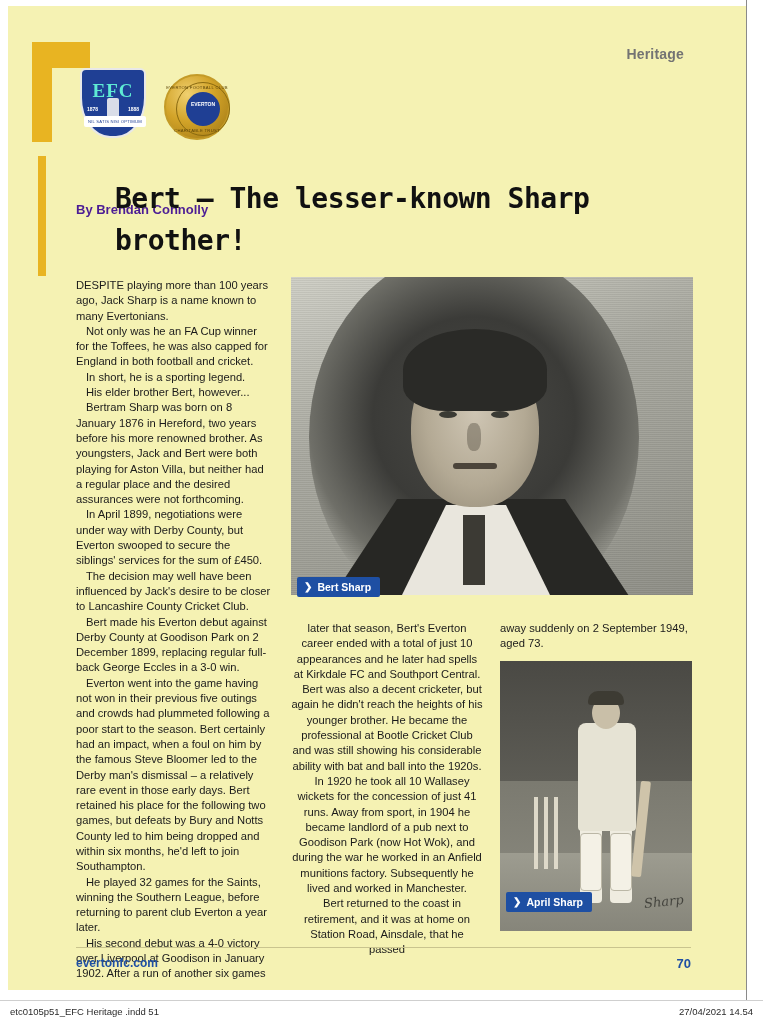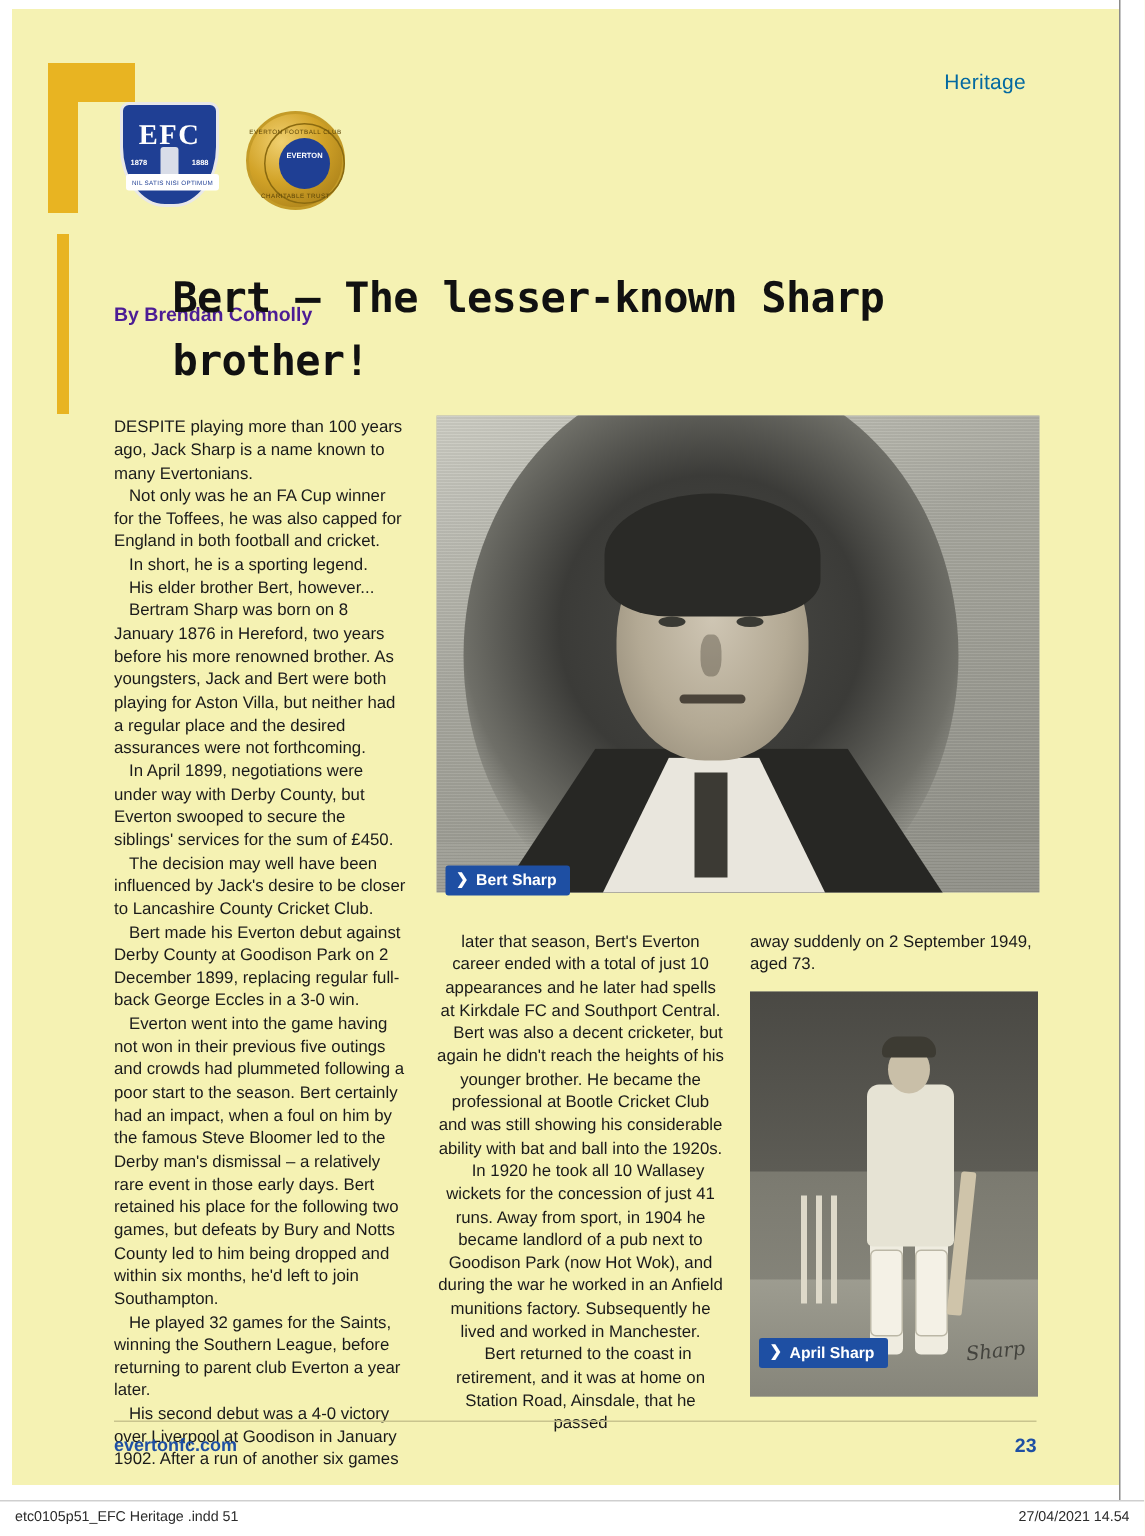--- a/index.html
+++ b/index.html
@@ -33,22 +33,22 @@
     width: 1px;
   }
   .crop-v-top { left: 746px; top: 0px; height: 1000px; background:#8a8a8a; }
 
   
   .heritage-label {
     position: absolute;
     right: 62px;
     top: 40px;
     font-size: 14px;
-    font-weight: normal;
-    color: #0369a1;
+    font-weight: bold;
+    color: #737373;
     letter-spacing: 0.2px;
   }
 
   
   .gold-corner {
     position: absolute;
     left: 24px;
     top: 36px;
     width: 58px;
     height: 26px;
@@ -85,21 +85,21 @@
     width: 66px; height: 70px;
     background: #1f3f94;
     border-radius: 6px 6px 30px 30px / 6px 6px 40px 40px;
     border: 2px solid #e8e8e8;
   }
   .crest-inner {
     position: absolute;
     left: 50%;
     top: 10px;
     transform: translateX(-50%);
-    color: #ffffff;
+    color: #5eead4;
     font-family: "Liberation Serif", serif;
     font-size: 19px;
     font-weight: bold;
     letter-spacing: 1px;
   }
   .crest-tower {
     position: absolute;
     left: 50%;
     top: 28px;
     transform: translateX(-50%);
@@ -580,21 +580,21 @@
       <div class="signature">Sharp</div>
     </div>
 
     <div class="caption-tag caption-second">
       <span class="chev">❯</span>
       <span>April Sharp</span>
     </div>
 
     <div class="footer-line"></div>
     <div class="footer-url">evertonfc.com</div>
-    <div class="footer-page">23</div>
+    <div class="footer-page">70</div>
 
   </div>
 
   <div class="crop-line crop-v-top"></div>
 
   <div class="print-strip"></div>
   <div class="print-rule"></div>
   <div class="print-left">etc0105p51_EFC Heritage .indd   51</div>
   <div class="print-right">27/04/2021   14.54</div>
 

